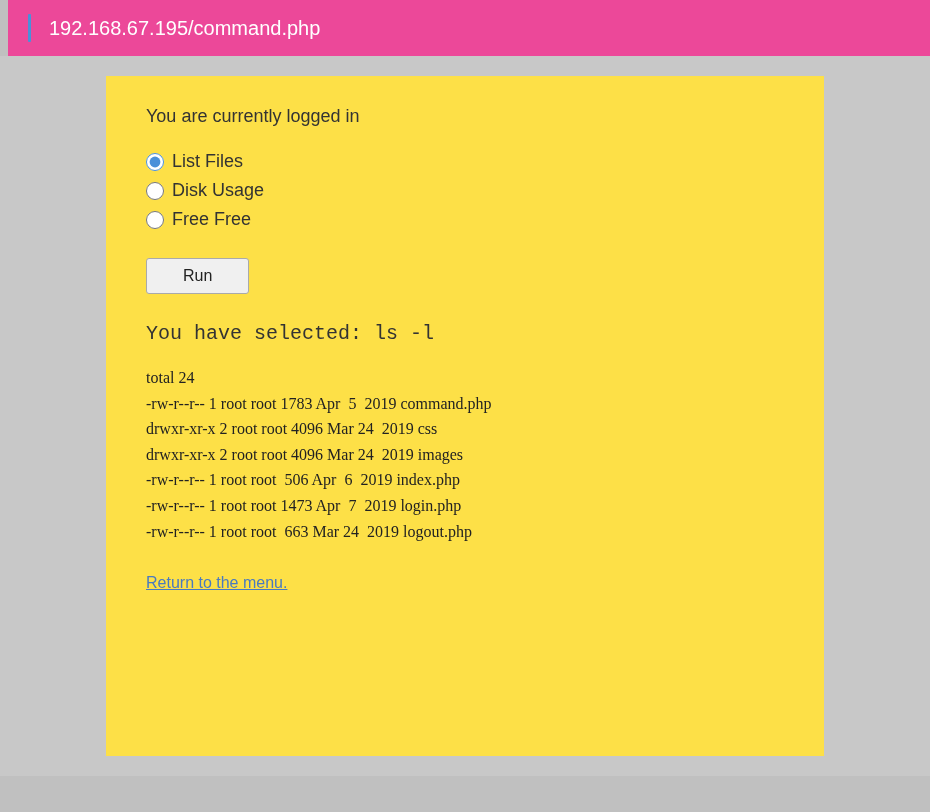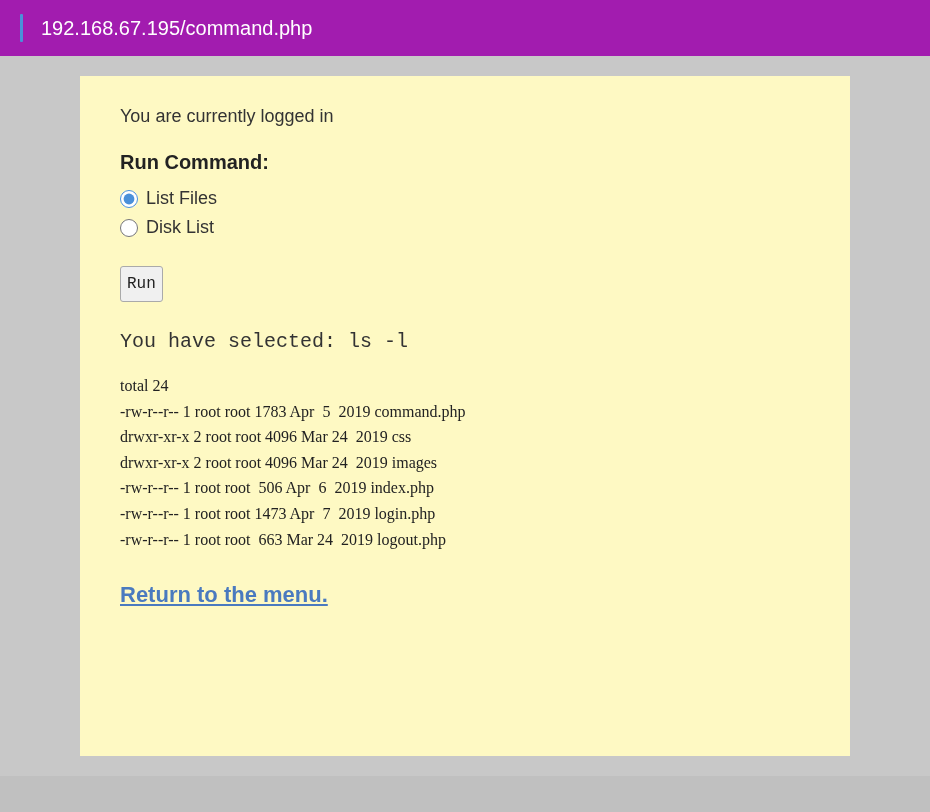--- a/index.html
+++ b/index.html
@@ -9,47 +9,48 @@
     }
 
     body {
       width: 930px;
       min-height: 812px;
       font-family: Arial, sans-serif;
       background-color: #c0c0c0;
     }
 
     .title-bar {
-      background-color: #a21caf;
+      background-color: #ec4899;
       color: #ffffff;
       padding: 14px 20px;
       font-size: 20px;
       display: flex;
       align-items: center;
       gap: 8px;
+      margin-left: 8px;
     }
 
     .title-bar-separator {
       width: 3px;
       height: 28px;
       background-color: #4a90d9;
       display: inline-block;
       margin-right: 10px;
       border-radius: 1px;
     }
 
     .content-area {
       background-color: #c8c8c8;
       padding: 20px 0;
       min-height: 710px;
     }
 
     .main-card {
-      background-color: #fef9c3;
-      margin: 0 80px;
+      background-color: #fde047;
+      margin: 0 106px;
       padding: 30px 40px;
       min-height: 680px;
     }
 
     .logged-in-text {
       font-size: 18px;
       color: #333;
       margin-bottom: 24px;
     }
 
@@ -80,78 +81,79 @@
       width: 18px;
       height: 18px;
       accent-color: #4a90d9;
       cursor: pointer;
     }
 
     .run-button {
       background-color: #f0f0f0;
       border: 1px solid #aaa;
       border-radius: 3px;
-      padding: 8px 6px;
+      padding: 8px 36px;
       font-size: 16px;
       color: #222;
       cursor: pointer;
       margin-bottom: 28px;
-      font-family: Liberation Mono, monospace;
     }
 
     .selected-command-text {
       font-size: 20px;
       color: #333;
       margin-bottom: 20px;
       font-family: Liberation Mono, monospace;
     }
 
     .command-output {
       font-family: Liberation Serif, serif;
       font-size: 16px;
       color: #222;
       line-height: 1.6;
       white-space: pre;
       margin-bottom: 30px;
     }
 
     .return-link {
       color: #4a7abf;
-      font-size: 22px;
+      font-size: 16px;
       text-decoration: underline;
       cursor: pointer;
-      font-weight: bold;
     }
   </style>
 </head>
 <body>
 
 <div class="title-bar">
   <span class="title-bar-separator"></span>
   <span>192.168.67.195/command.php</span>
 </div>
 
 <div class="content-area">
   <div class="main-card">
 
     
     <div class="logged-in-text">You are currently logged in</div>
 
     
-    <div class="run-command-label">Run Command:</div>
 
     
     <div class="radio-group">
       <label class="radio-item">
         <input type="radio" name="command" checked="" style="">
         <span>List Files</span>
       </label>
       <label class="radio-item">
         <input type="radio" name="command" style="">
-        <span>Disk List</span>
+        <span>Disk Usage</span>
+      </label>
+      <label class="radio-item">
+        <input type="radio" name="command" style="">
+        <span>Free Free</span>
       </label>
     </div>
 
     
     <button class="run-button">Run</button>
 
     
     <div class="selected-command-text">You have selected: ls -l</div>
 
     

